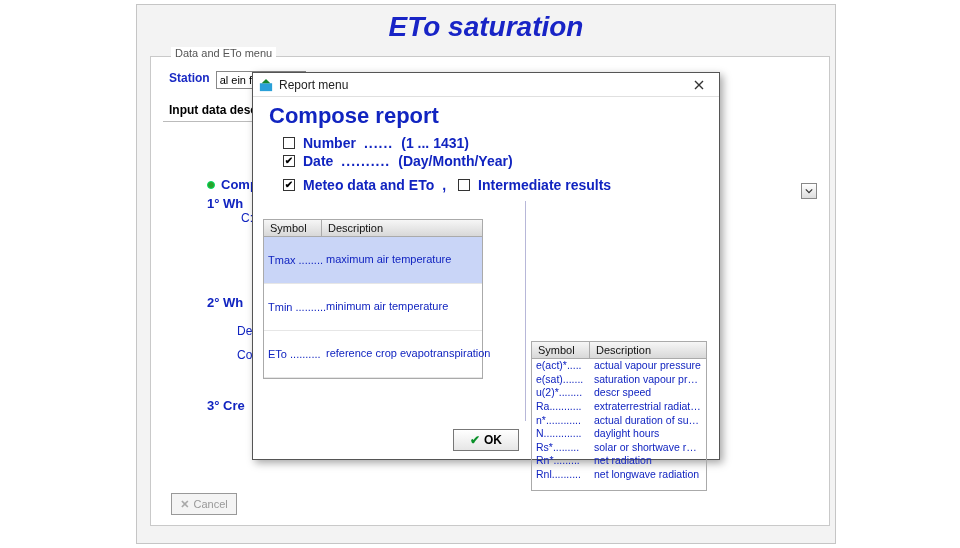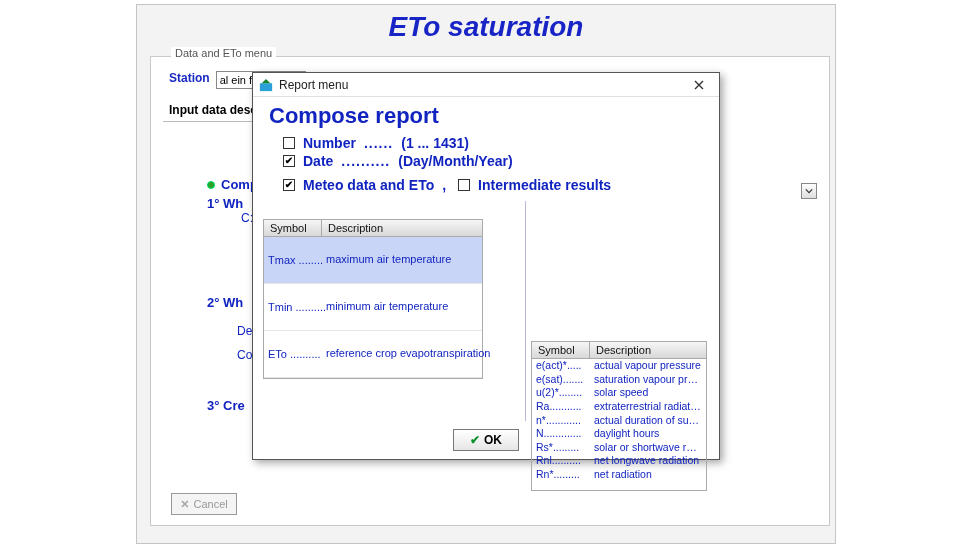--- a/index.html
+++ b/index.html
@@ -265,45 +265,45 @@
           <div class="t2-row">
             <div class="c1">e(act)*.....</div>
             <div class="c2">actual vapour pressure</div>
           </div>
           <div class="t2-row">
             <div class="c1">e(sat).......</div>
             <div class="c2">saturation vapour pressure</div>
           </div>
           <div class="t2-row">
             <div class="c1">u(2)*........</div>
-            <div class="c2">solar speed</div>
+            <div class="c2">descr speed</div>
           </div>
           <div class="t2-row">
             <div class="c1">Ra...........</div>
             <div class="c2">extraterrestrial radiation</div>
           </div>
           <div class="t2-row">
             <div class="c1">n*............</div>
             <div class="c2">actual duration of sunshine in a day</div>
           </div>
           <div class="t2-row">
             <div class="c1">N.............</div>
             <div class="c2">daylight hours</div>
           </div>
           <div class="t2-row">
             <div class="c1">Rs*.........</div>
             <div class="c2">solar or shortwave radiation</div>
           </div>
           <div class="t2-row">
+            <div class="c1">Rn*.........</div>
+            <div class="c2">net radiation</div>
+          </div>
+          <div class="t2-row">
             <div class="c1">Rnl..........</div>
             <div class="c2">net longwave radiation</div>
-          </div>
-          <div class="t2-row">
-            <div class="c1">Rn*.........</div>
-            <div class="c2">net radiation</div>
           </div>
         </div>
     </div>
 
     <div class="ok-btn">
       <span class="chk">✔</span>
       <span>OK</span>
     </div>
   </div>
 </div>

